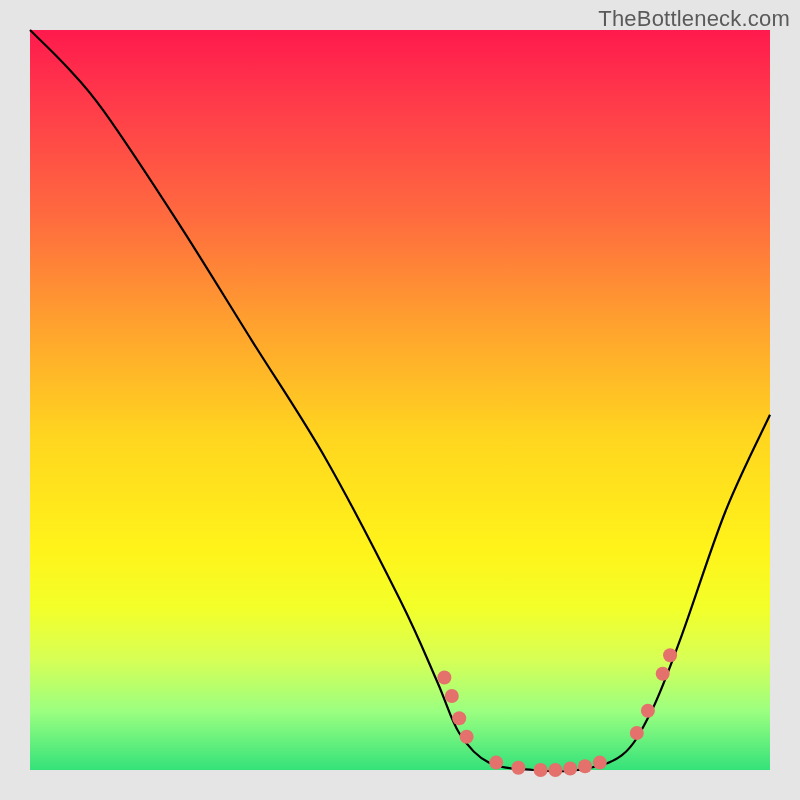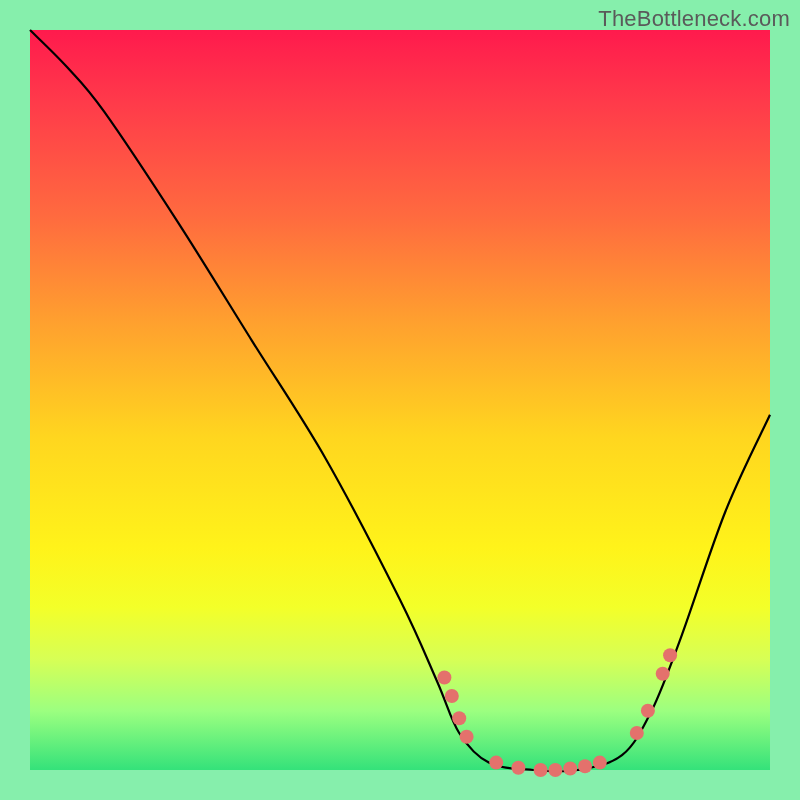--- a/index.html
+++ b/index.html
@@ -1,21 +1,21 @@
 <!DOCTYPE html>
 <html><head>
 <meta charset="utf-8">
 <style>
   * { margin: 0; padding: 0; box-sizing: border-box; }
   html, body { width: 800px; height: 800px; overflow: hidden; background: #000; }
   .stage {
     position: relative;
     width: 800px;
     height: 800px;
-    background: #86efac;
+    background: #e5e5e5;
   }
   .plot-area {
     position: absolute;
     left: 30px;
     top: 30px;
     width: 740px;
     height: 740px;
     background: linear-gradient(to bottom,
       #ff1a4d 0%,
       #ff3b4a 10%,

